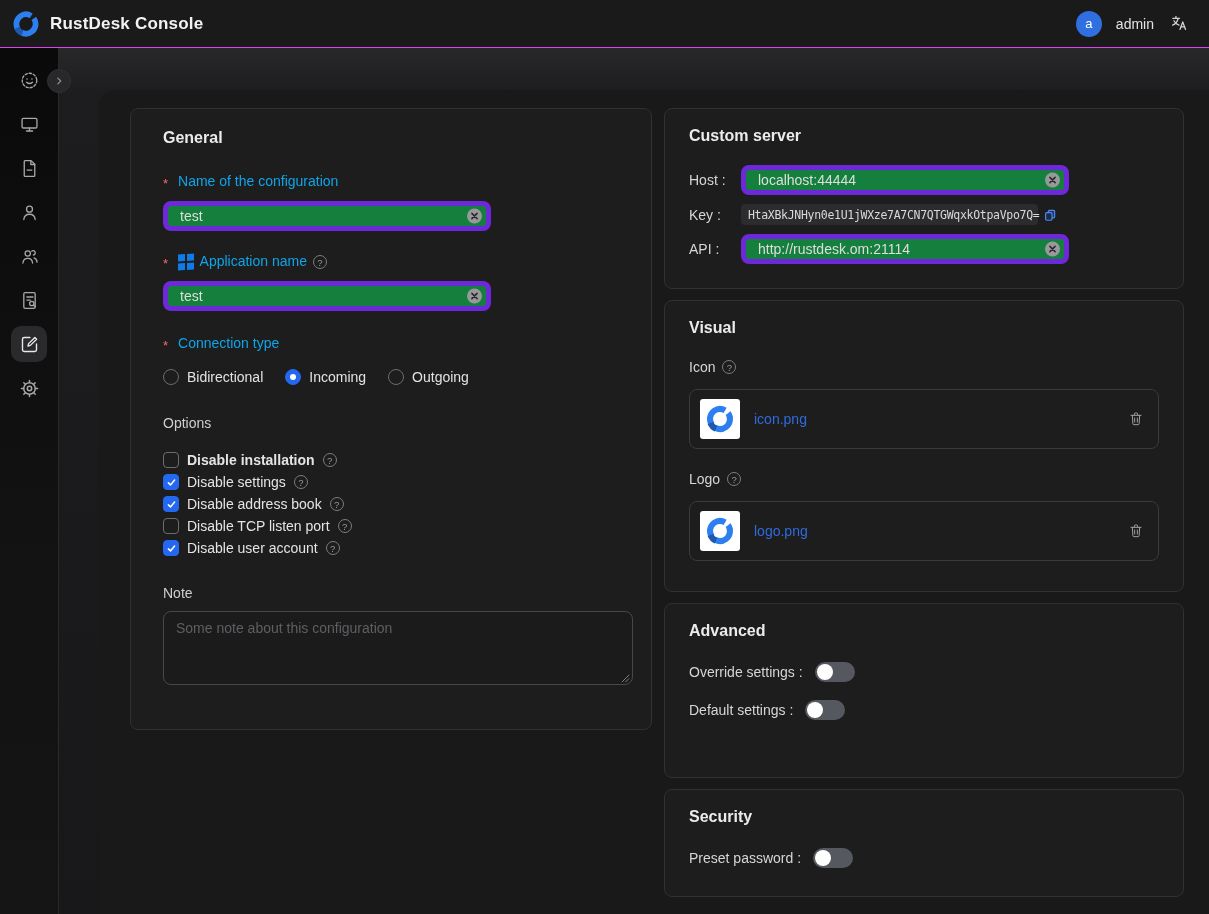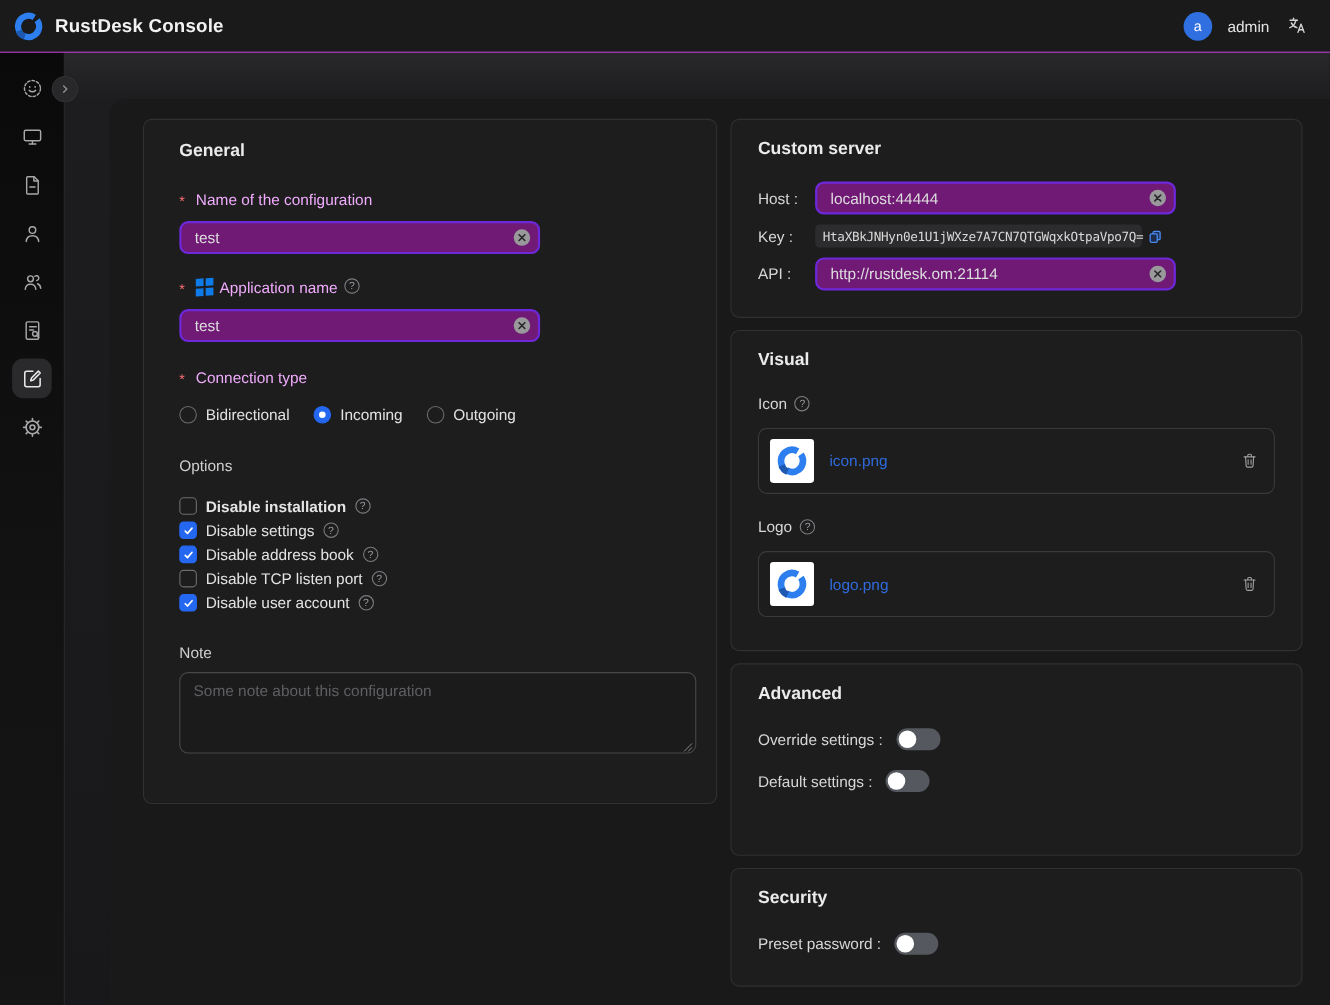--- a/index.html
+++ b/index.html
@@ -33,26 +33,26 @@
   .panel { margin:42px 0 0 40px; height:calc(100% - 42px); background:#19191a;
     border-top-left-radius:16px; padding:18px 24px 0 31px; display:flex; gap:12px;
     align-items:flex-start; overflow:hidden; }
 
   .card { background:#1d1d1e; border:1px solid #313133; border-radius:8px; }
   .card-title { font-size:16px; color:#ebebeb; }
 
   
   .card-general { width:522px; flex:none; padding:20px 32px 40px; }
   .card-general .card-title { margin-bottom:26px; }
-  .field-label { font-size:14px; color:#f0abfc; display:flex; align-items:flex-start; gap:6px; margin-bottom:12px; }
+  .field-label { font-size:14px; color:#0ea5e9; display:flex; align-items:flex-end; gap:6px; margin-bottom:12px; }
   .req::before { content:"*"; color:#f56c6c; margin-right:4px; font-size:13px; position:relative; top:2px; }
   .win-logo { display:grid; grid-template-columns:7px 7px; grid-template-rows:7px 7px; gap:1.5px; transform:skewY(-4deg); }
   .win-logo i { background:#0e7be8; }
   .input-wrap { position:relative; width:328px; }
-  .text-input { width:100%; height:30px; background:#701a75; border:2px solid #6d28d9;
+  .text-input { width:100%; height:30px; background:#15803d; border:5px solid #6d28d9;
     border-radius:8px; color:#dedede; font-size:14px; padding:0 30px 0 12px;
     font-family:"Liberation Sans",sans-serif; outline:none; }
   .clear-btn { position:absolute; right:9px; top:50%; transform:translateY(-50%);
     width:15px; height:15px; border:none; border-radius:50%; background:#99999c;
     display:flex; align-items:center; justify-content:center; cursor:pointer; padding:0; }
   .mb22 { margin-bottom:22px; }
   .mt24 { margin-top:24px; }
 
   .radio-row { display:flex; align-items:center; gap:22px; margin-top:18px; }
   .radio-opt { display:flex; align-items:center; gap:8px; cursor:pointer; }

